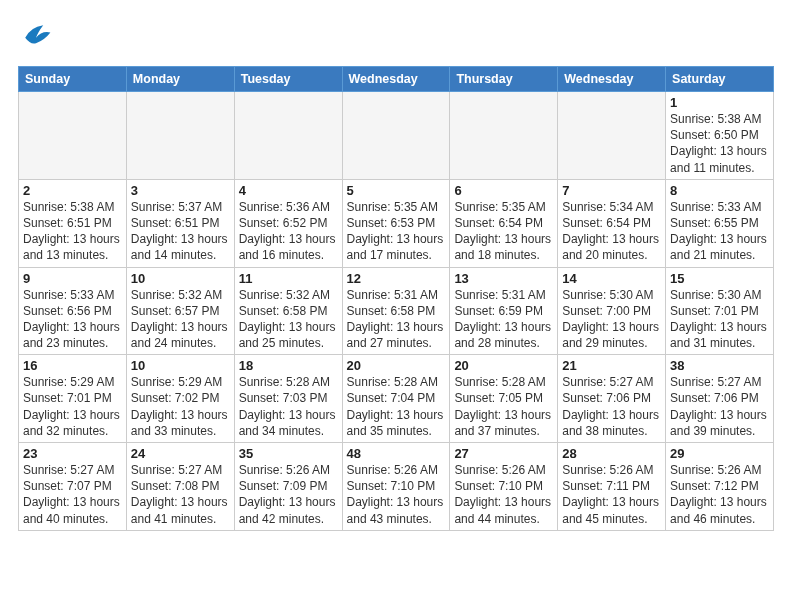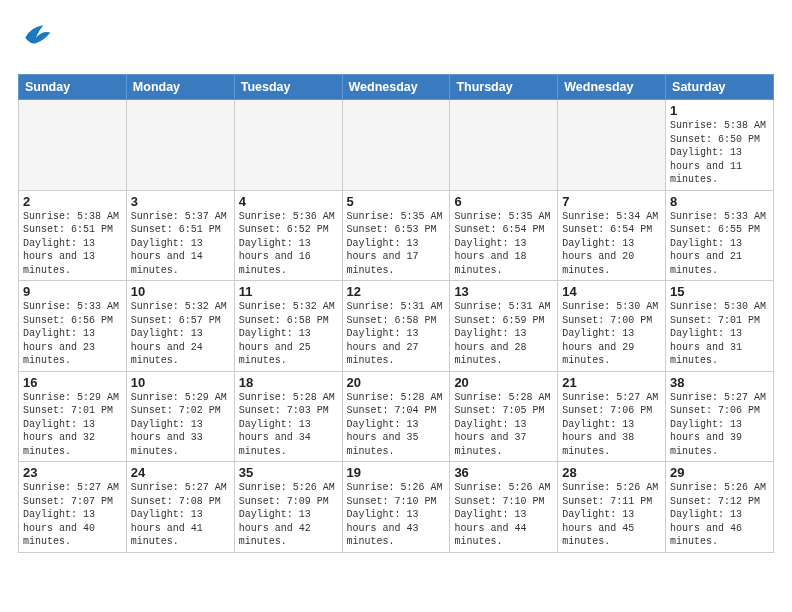--- a/index.html
+++ b/index.html
@@ -50,21 +50,21 @@
       line-height: 1.1;
     }
     .location {
       font-size: 14px;
       color: #444;
       margin-top: 2px;
     }
     .calendar {
       width: 100%;
       border-collapse: collapse;
-      margin-top: 20px;
+      margin-top: 12px;
     }
     .calendar th {
       background: #3a7abf;
       color: #fff;
       font-size: 12.5px;
       font-weight: bold;
       text-align: left;
       padding: 5px 6px;
       border: 1px solid #5a9ad5;
     }
@@ -79,24 +79,23 @@
     .calendar td.empty {
       background: #f5f5f5;
     }
     .day-number {
       font-size: 13px;
       font-weight: bold;
       color: #222;
       margin-bottom: 1px;
     }
     .day-info {
-      font-size: 10px;
+      font-size: 12px;
       color: #333;
       line-height: 1.35;
-      font-family: Liberation Mono, monospace;
     }
     .week-row td {
       height: 72px;
     }
     .last-row td {
       height: 60px;
     }
   </style>
 </head>
 <body>
@@ -241,25 +240,25 @@
           </td>
           <td>
             <div class="day-number">24</div>
             <div class="day-info">Sunrise: 5:27 AM<br>Sunset: 7:08 PM<br>Daylight: 13 hours and 41 minutes.</div>
           </td>
           <td>
             <div class="day-number">35</div>
             <div class="day-info">Sunrise: 5:26 AM<br>Sunset: 7:09 PM<br>Daylight: 13 hours and 42 minutes.</div>
           </td>
           <td>
-            <div class="day-number">19</div>
+            <div class="day-number">48</div>
             <div class="day-info">Sunrise: 5:26 AM<br>Sunset: 7:10 PM<br>Daylight: 13 hours and 43 minutes.</div>
           </td>
           <td>
-            <div class="day-number">36</div>
+            <div class="day-number">27</div>
             <div class="day-info">Sunrise: 5:26 AM<br>Sunset: 7:10 PM<br>Daylight: 13 hours and 44 minutes.</div>
           </td>
           <td>
             <div class="day-number">28</div>
             <div class="day-info">Sunrise: 5:26 AM<br>Sunset: 7:11 PM<br>Daylight: 13 hours and 45 minutes.</div>
           </td>
           <td>
             <div class="day-number">29</div>
             <div class="day-info">Sunrise: 5:26 AM<br>Sunset: 7:12 PM<br>Daylight: 13 hours and 46 minutes.</div>
           </td>

